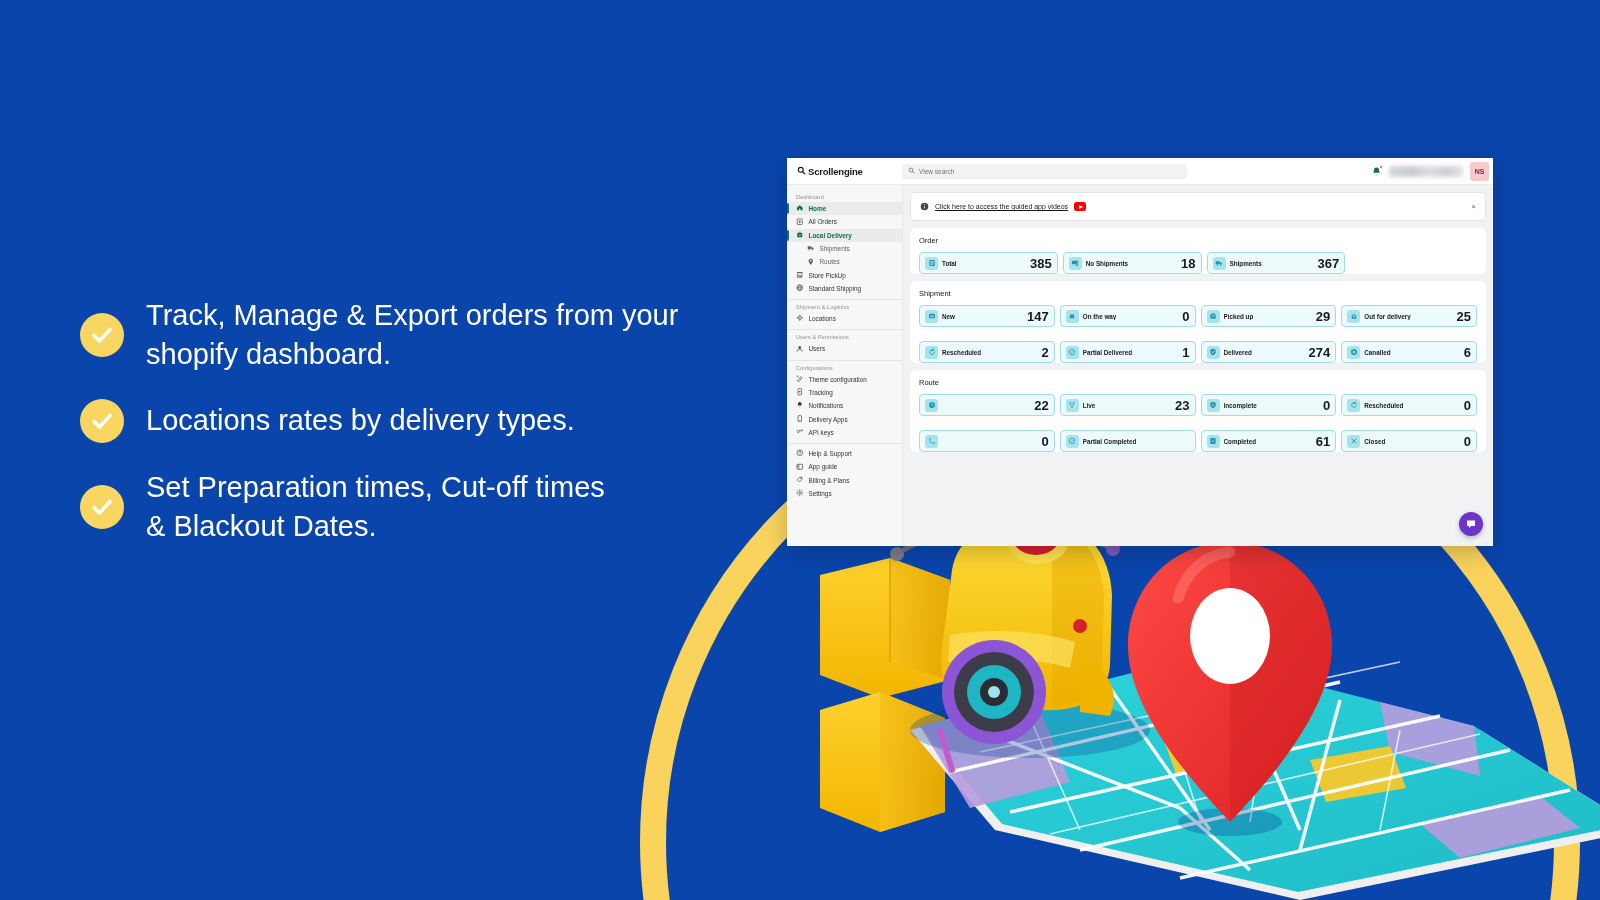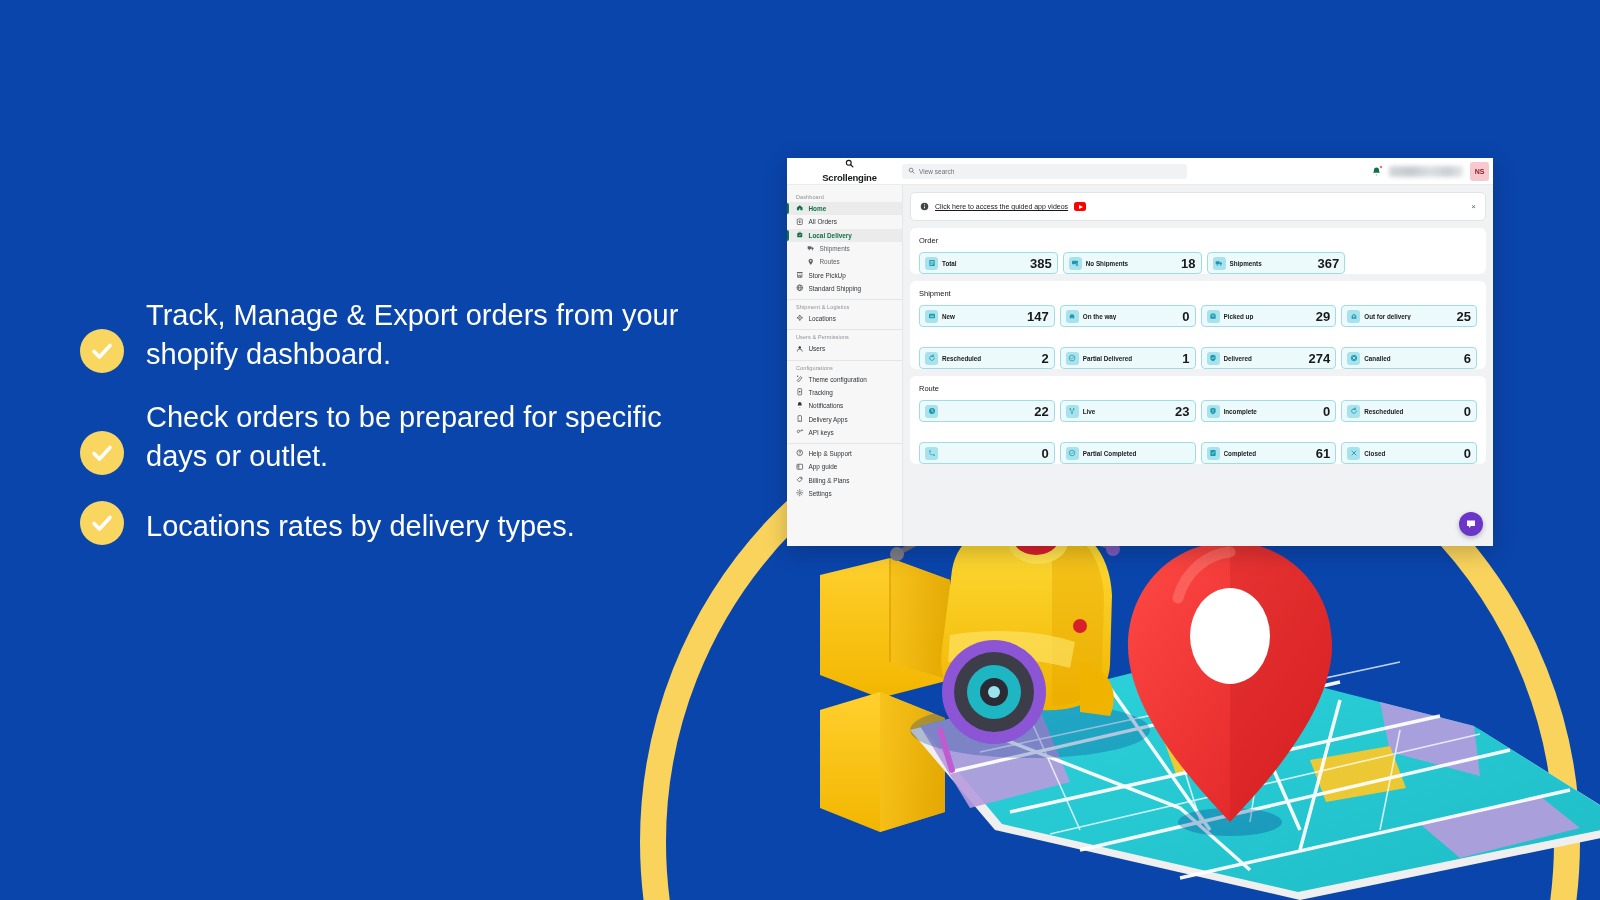--- a/index.html
+++ b/index.html
@@ -30,21 +30,21 @@
 
   .headline{
     position:absolute; left:80px; top:108px; width:660px;
     color:#F9D65F;
     font-size:57px; line-height:1.12; font-weight:bold;
     letter-spacing:-0.5px;
     white-space:pre-line;
   }
 
   .bullets{ position:absolute; left:80px; top:295px; width:720px; }
-  .bullet{ display:flex; align-items:flex-end; margin-bottom:24px; }
+  .bullet{ display:flex; align-items:center; margin-bottom:24px; }
   .bullet:last-child{ margin-bottom:0; }
   .tick{
     flex:none; width:44px; height:44px; border-radius:50%;
     background:#F9D65F; margin-right:22px; margin-top:2px;
     display:flex; align-items:center; justify-content:center;
   }
   .tick svg{ width:24px; height:24px; display:block; }
   .bullet-text{
     color:#FFFFFF; font-size:29px; line-height:1.33; font-weight:400;
     white-space:pre-line; padding-top:1px;
@@ -60,21 +60,21 @@
     z-index:10;
     font-size:7px;
   }
 
   .dash-top{
     height:27px; background:#fff; display:flex; align-items:center;
     border-bottom:1px solid #ebebeb; position:relative;
   }
   .brand{
     width:115px; padding-left:10px; display:flex; align-items:center; gap:2px;
-    font-size:9.5px; font-weight:bold; color:#16181B; letter-spacing:-0.2px;flex-direction:column;
+    font-size:9.5px; font-weight:bold; color:#16181B; letter-spacing:-0.2px;
   }
   .brand svg{ width:9px; height:9px; }
   .searchbar{
     flex:1; max-width:285px; height:15px; background:#F1F2F4;
     border-radius:3px; display:flex; align-items:center; padding:0 6px; gap:4px;
   }
   .searchbar svg{ width:7px; height:7px; flex:none; }
   .searchbar span{ font-size:6.5px; color:#6B7177; }
   .top-right{
     position:absolute; right:0; top:0; height:27px;
@@ -145,21 +145,21 @@
   .banner-close{
     position:absolute; right:9px; top:50%; transform:translateY(-50%);
     font-size:8px; color:#5C6167; line-height:1;
   }
 
   .panel{
     background:#fff; border-radius:6px; padding:8px 9px 0;
     margin-bottom:7px;
   }
   .panel-title{ font-size:7.5px; color:#17191C; margin-bottom:7px; font-weight:400; }
-  .stat-row{ display:flex; gap:5px; margin-bottom:20px; }
+  .stat-row{ display:flex; gap:5px; margin-bottom:14px; }
   .stat-row:last-child{ margin-bottom:0; }
   .stat{
     flex:1 1 0; min-width:0;
     background:#EDFAFB; border:1px solid #9FDCE8; border-radius:4px;
     height:22px; display:flex; align-items:center; padding:0 5px; gap:4px;
   }
   .stat-ico{
     width:13px; height:13px; border-radius:3px; background:#A8E2EC;
     display:flex; align-items:center; justify-content:center; flex:none;
   }
@@ -195,40 +195,40 @@
     <div class="bullet">
       <span class="tick">
         <svg viewBox="0 0 24 24">
             <path d="M4 12.5l5.5 5.5L20 6.5" fill="none" stroke="#fff" stroke-width="3.6" stroke-linecap="round" stroke-linejoin="round"></path>
           </svg>
       </span>
       <span class="bullet-text">Track, Manage &amp; Export orders from your
 shopify dashboard.</span>
     </div>
 
-    <div class="bullet">
-      <span class="tick">
-        <svg viewBox="0 0 24 24">
-            <path d="M4 12.5l5.5 5.5L20 6.5" fill="none" stroke="#fff" stroke-width="3.6" stroke-linecap="round" stroke-linejoin="round"></path>
-          </svg>
-      </span>
-      <span class="bullet-text">Check orders to be prepared for specific
-days or outlet.</span>
-    </div>
 
 
     <div class="bullet">
       <span class="tick">
         <svg viewBox="0 0 24 24">
             <path d="M4 12.5l5.5 5.5L20 6.5" fill="none" stroke="#fff" stroke-width="3.6" stroke-linecap="round" stroke-linejoin="round"></path>
           </svg>
       </span>
       <span class="bullet-text">Locations rates by delivery types.</span>
     </div>
 
+    <div class="bullet">
+      <span class="tick">
+        <svg viewBox="0 0 24 24">
+            <path d="M4 12.5l5.5 5.5L20 6.5" fill="none" stroke="#fff" stroke-width="3.6" stroke-linecap="round" stroke-linejoin="round"></path>
+          </svg>
+      </span>
+      <span class="bullet-text">Set Preparation times, Cut-off times
+&amp; Blackout Dates.</span>
+    </div>
 
   </div>
 </div>
 
 <div class="illus">
   <svg viewBox="0 0 820 470" xmlns="http://www.w3.org/2000/svg">
     <defs>
       <linearGradient id="boxA" x1="0" y1="0" x2="0" y2="1">
         <stop offset="0" stop-color="#FFD02E"></stop>
           <stop offset="1" stop-color="#F2B600"></stop>

